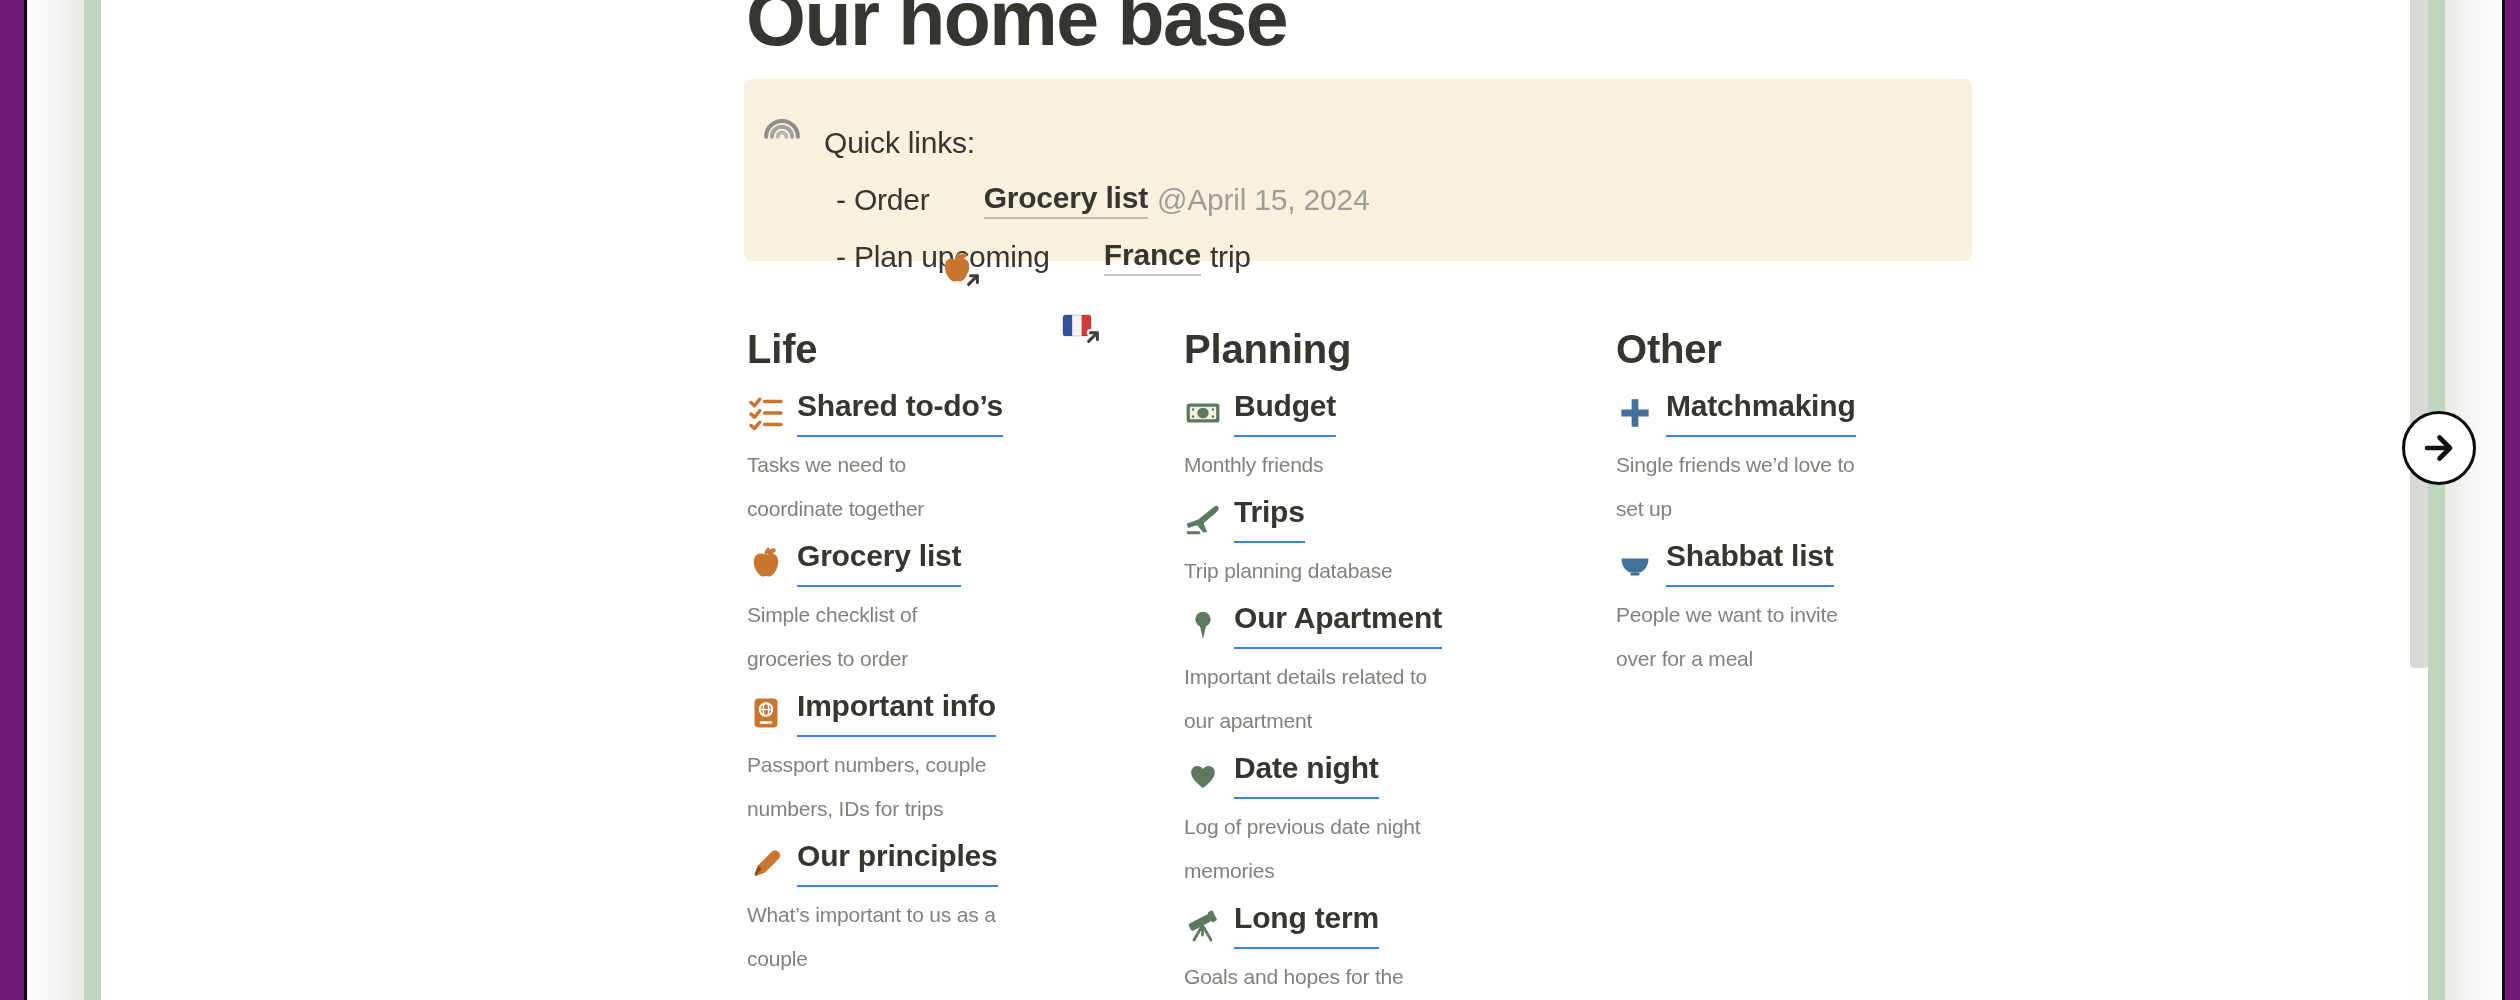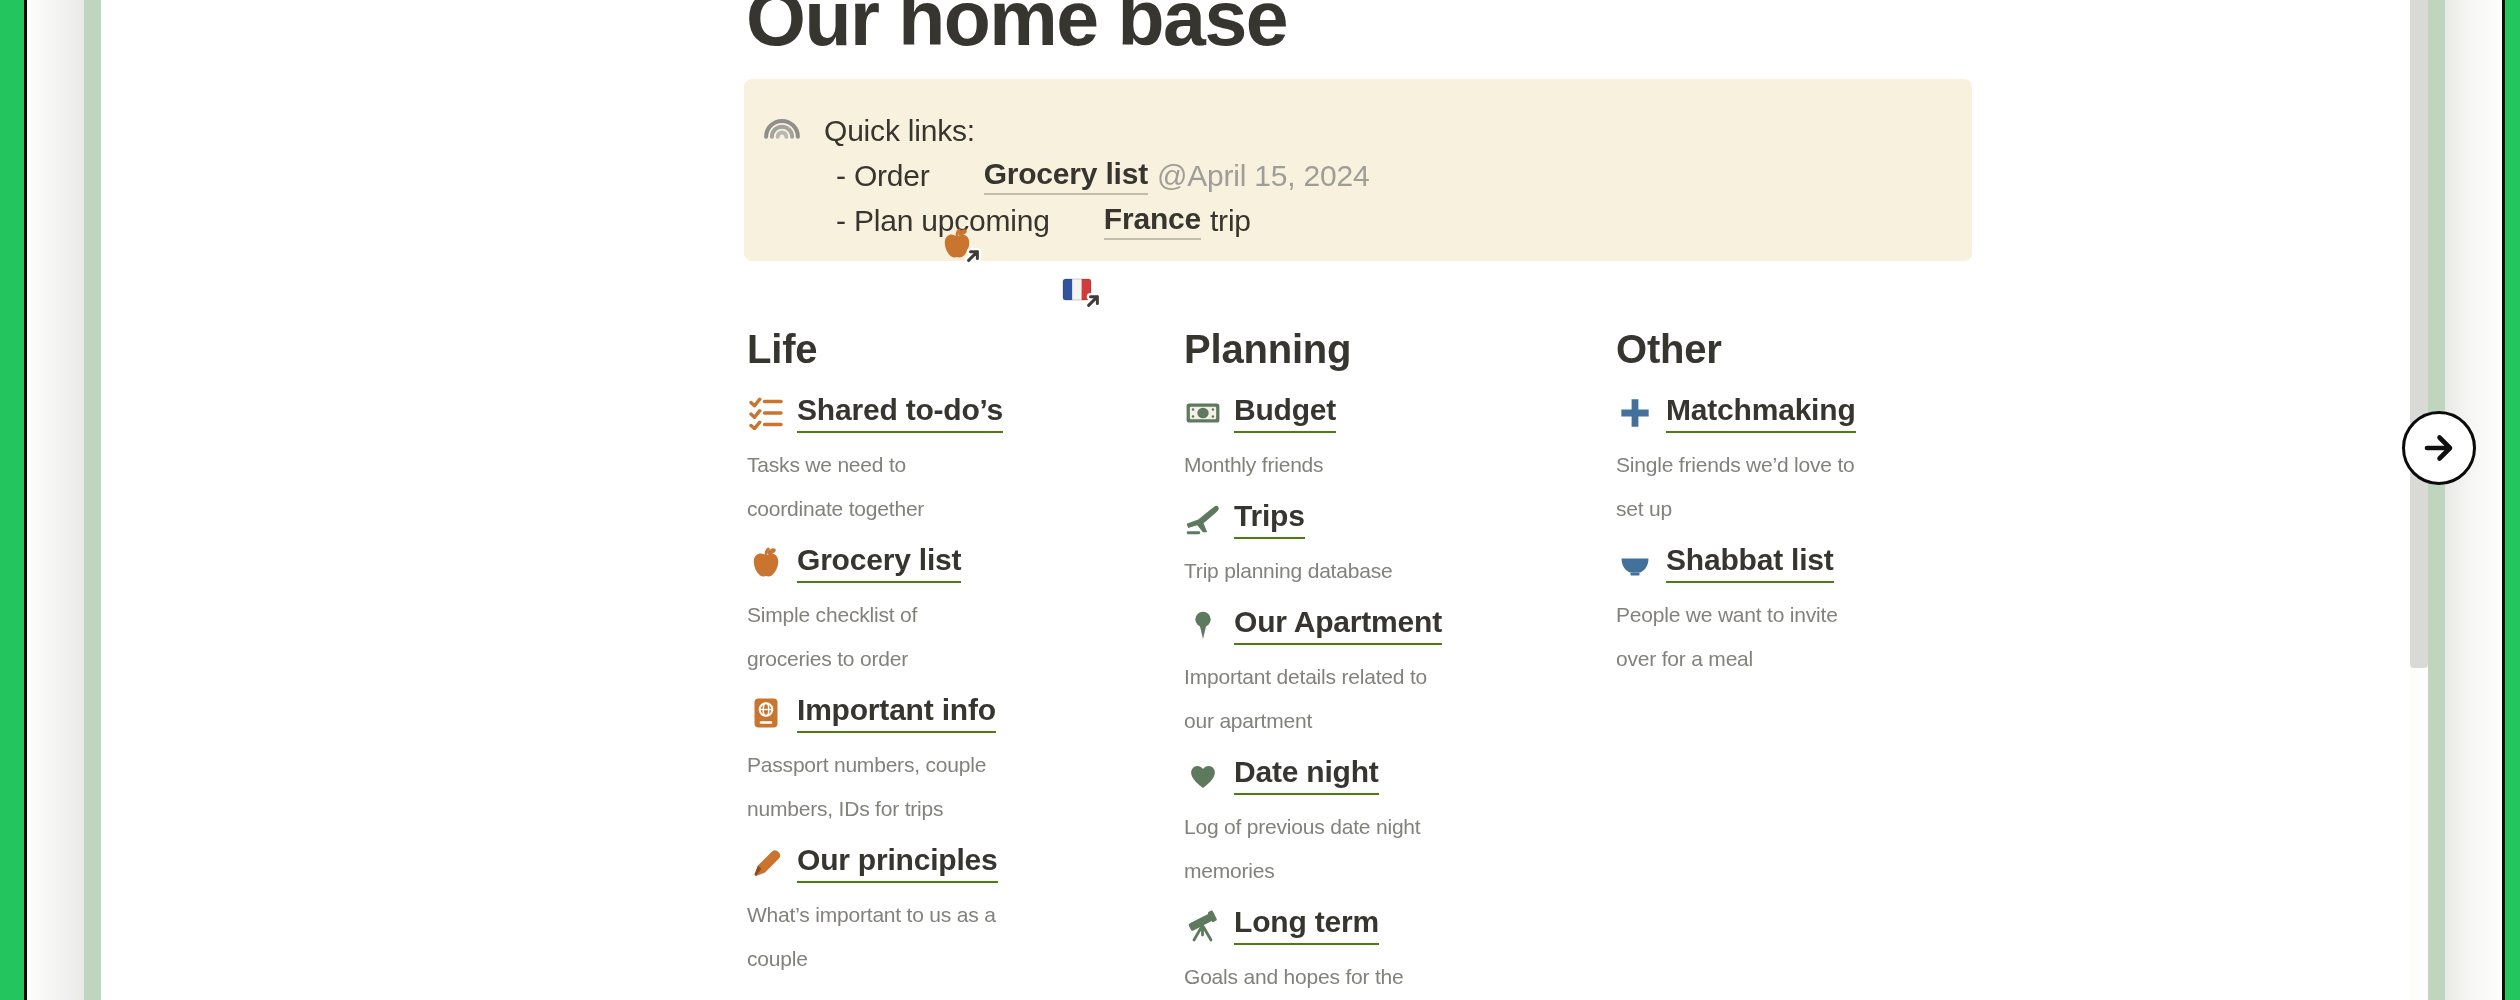--- a/index.html
+++ b/index.html
@@ -1,16 +1,16 @@
 <!DOCTYPE html>
 <html><head>
 <meta charset="utf-8">
 <style>
   html,body{margin:0;padding:0;background:#ffffff;}
-  .screen{position:relative;width:2520px;height:1000px;overflow:hidden;background:#22c55e;
+  .screen{position:relative;width:2520px;height:1000px;overflow:hidden;background:#701a75;
           font-family:"Liberation Sans","DejaVu Sans",sans-serif;color:#37352f;letter-spacing:-0.2px;}
 
   
   .modal-line{position:absolute;top:0;bottom:0;width:3px;background:#0a0a0a;}
   .modal-line.left{left:24px;}
   .modal-line.right{left:2502px;}
   .side-gap-left{position:absolute;left:27px;top:0;bottom:0;width:57px;
                  background:linear-gradient(to right,#fdfdfc 0%,#f4f4f2 55%,#e9e9e6 100%);}
   .side-gap-right{position:absolute;left:2445px;top:0;bottom:0;width:57px;
                   background:linear-gradient(to right,#e9e9e6 0%,#f6f6f4 45%,#fefefd 100%);}
@@ -26,36 +26,36 @@
                display:flex;align-items:center;justify-content:center;cursor:pointer;z-index:30;}
 
   
   .page-title{position:absolute;left:645px;top:-22px;font-size:77px;line-height:80px;font-weight:700;
               letter-spacing:-1.5px;color:#37352f;white-space:pre;}
 
   
   .callout{position:absolute;left:643px;top:79px;width:1228px;height:182px;border-radius:8px;}
   .callout .co-icon{position:absolute;left:18px;top:26px;width:40px;height:40px;}
   .co-lines{position:absolute;left:80px;top:29px;font-size:30px;}
-  .co-line{display:flex;align-items:center;height:45px;white-space:pre;}
+  .co-line{display:flex;align-items:center;height:45px;white-space:pre;margin-top:12px;}
   .co-line.indent{padding-left:12px;text-align:center;}
   .page-chip{position:relative;display:inline-flex;width:34px;height:34px;margin:0 10px 0 10px;}
   .page-chip .chip-main{width:34px;height:34px;}
   .page-chip .chip-arrow{position:absolute;right:-9px;bottom:-5px;width:20px;height:20px;}
   .inline-link{font-weight:600;border-bottom:2px solid rgba(55,53,47,0.28);padding-bottom:2px;cursor:pointer;}
   .mention{color:#9f9d98;margin-left:9px;}
   .suffix{margin-left:9px;}
 
   
   .col{position:absolute;top:327px;width:432px;}
   .col.c1{left:646px;} .col.c2{left:1083px;} .col.c3{left:1515px;}
   .col-heading{font-size:40px;line-height:44px;font-weight:700;margin:0 0 20px 0;color:#37352f;}
   .item-link{display:flex;align-items:center;height:44px;margin-bottom:8px;cursor:pointer;}
   .item-link .ic{width:38px;height:36px;display:flex;align-items:center;justify-content:center;margin-right:12px;flex:none;}
-  .item-label{font-size:30px;font-weight:600;color:#37352f;border-bottom:2px solid #4d7c0f;padding-bottom:4px;white-space:pre;}
+  .item-label{font-size:30px;font-weight:600;color:#37352f;border-bottom:2px solid #3b82f6;padding-bottom:12px;white-space:pre;}
   .item-desc{font-size:21px;line-height:44px;color:#82817c;white-space:pre;margin-bottom:10px;}
 
   .ic-orange{color:#c9752f;} .ic-green{color:#5d7a5f;} .ic-blue{color:#44719b;}
   svg{display:block;}
 </style>
 </head>
 <body>
 
 <div class="screen">
 

